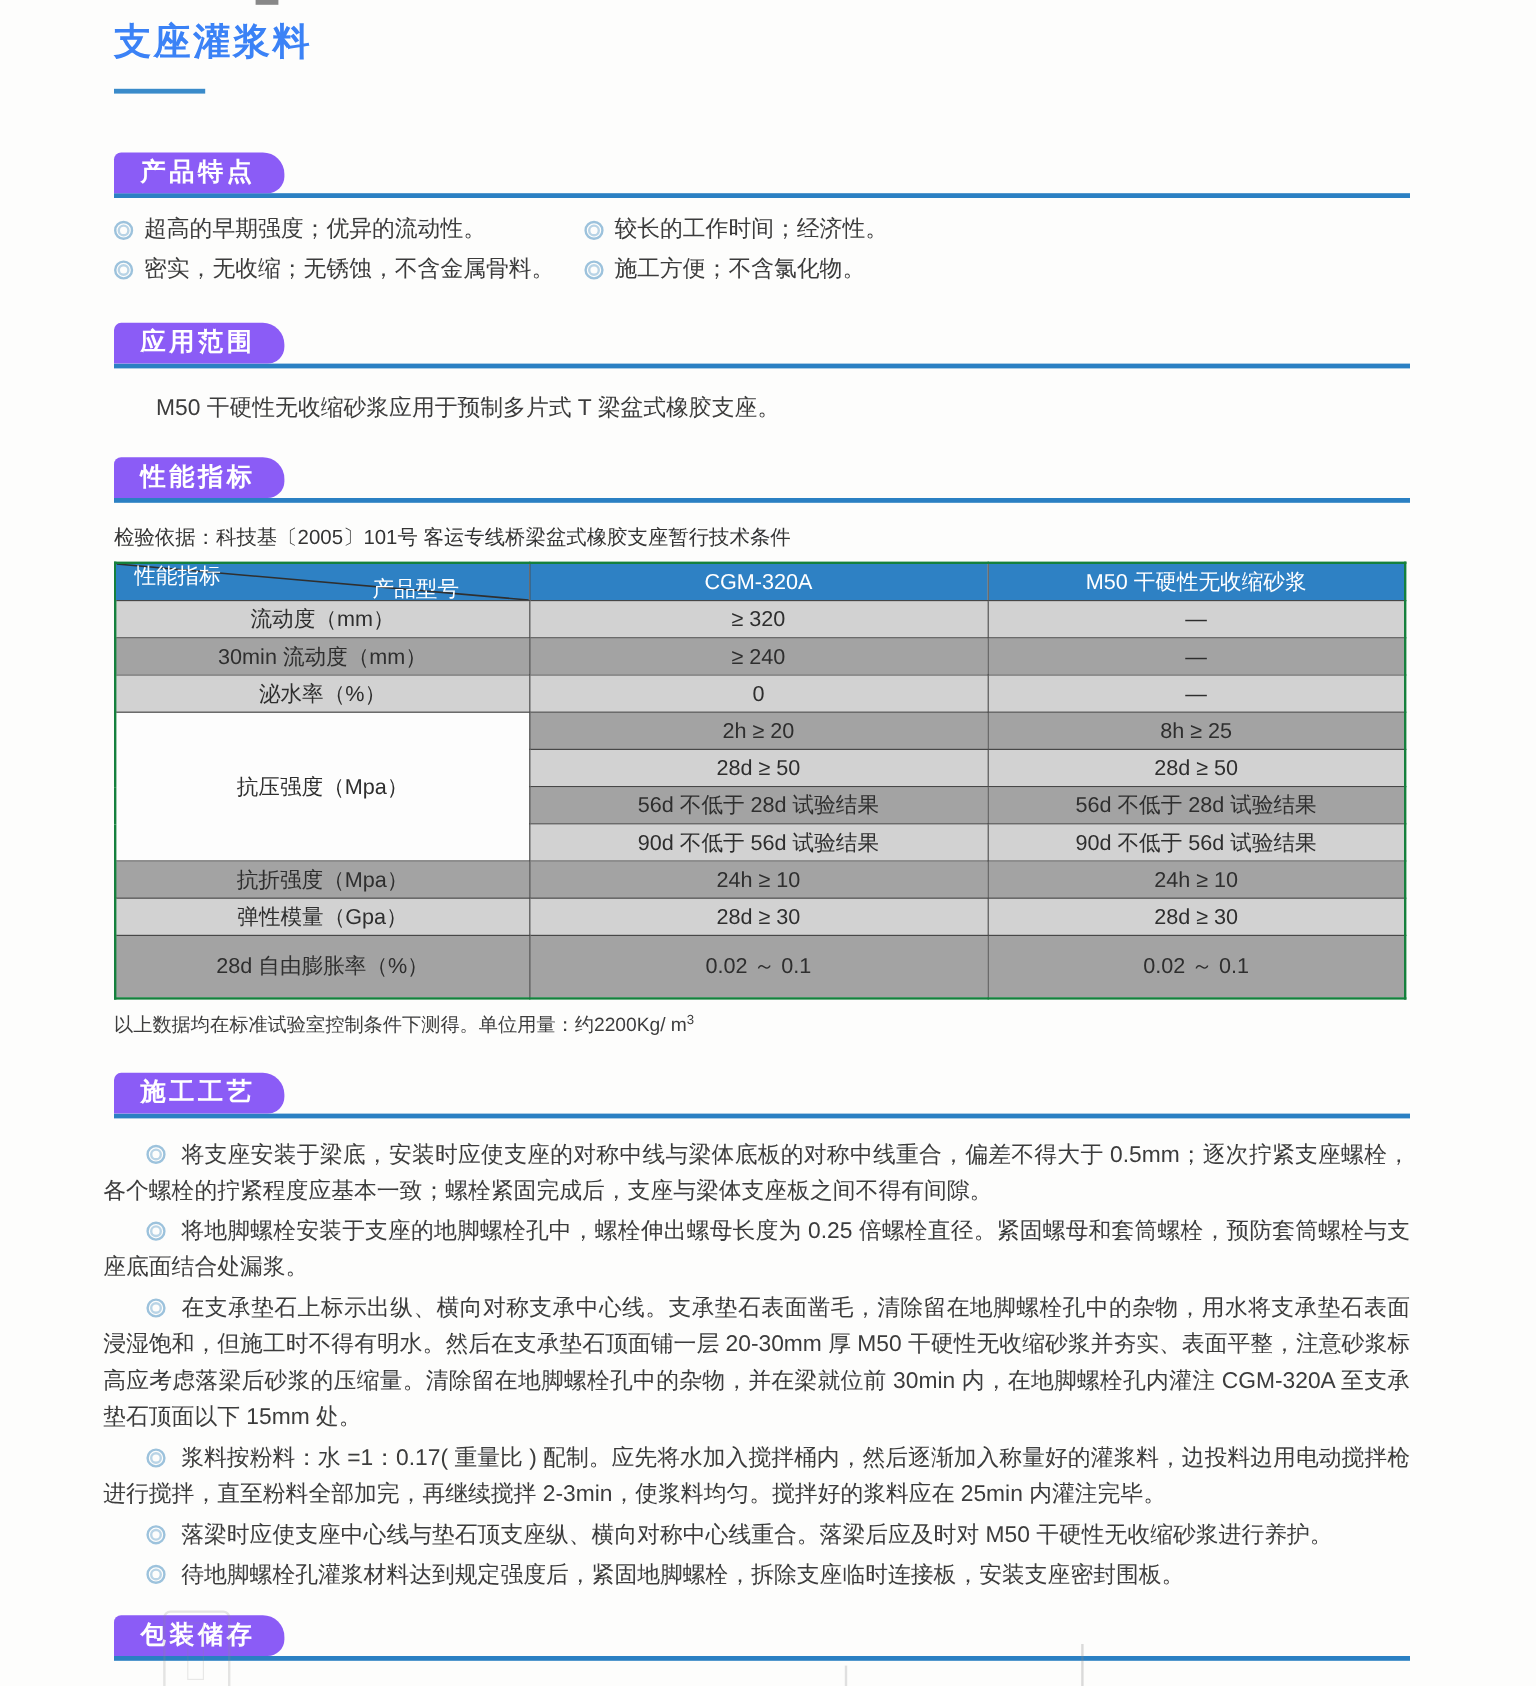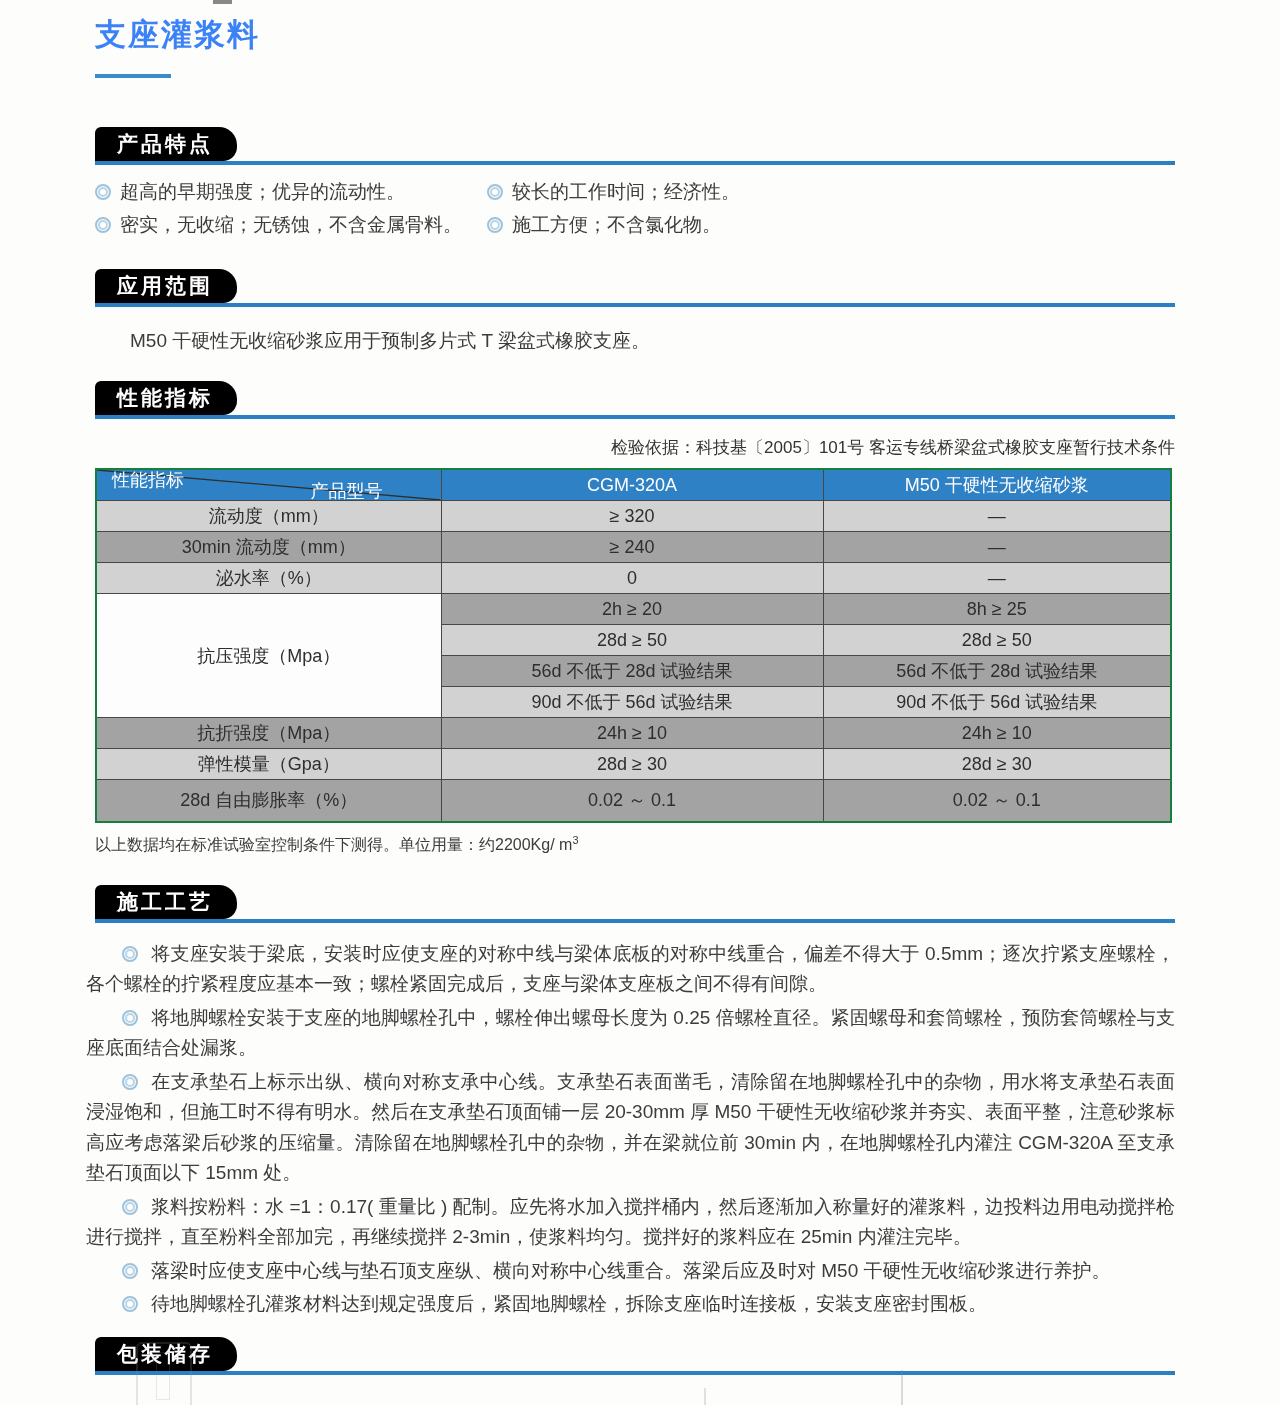--- a/index.html
+++ b/index.html
@@ -11,21 +11,21 @@
   .content{position:relative;margin:0 105px 0 95px;}
   
   .page-title{
     padding-top:14px;font-size:31px;font-weight:bold;color:#3b82f6;
     letter-spacing:2px;line-height:42px;margin:0;
   }
   .title-underline{width:76px;height:4px;background:#3a8bca;margin-top:18px;}
   
   .sec-head{border-bottom:4px solid #2b80c3;line-height:0;}
   .tab{
-    display:inline-block;background:#000000;color:#ffffff;
+    display:inline-block;background:#8b5cf6;color:#ffffff;
     font-size:21px;font-weight:bold;letter-spacing:3px;
     line-height:34px;padding:0 24px 0 22px;
     border-radius:6px 18px 14px 0;vertical-align:bottom;
   }
   
   .dot{
     display:inline-block;width:16px;height:16px;box-sizing:border-box;
     border:2px solid #9cc2dc;border-radius:50%;position:relative;flex:none;
   }
   .dot::after{
@@ -34,21 +34,21 @@
   
   .feat-grid{
     display:grid;grid-template-columns:392px 1fr;
     column-gap:0;row-gap:11px;margin-top:16px;font-size:19px;
   }
   .feat-item{display:flex;align-items:center;gap:9px;line-height:22px;text-align:right;}
   
   .app-paras{margin-top:17px;padding-left:35px;font-size:19px;line-height:34px;}
   .app-paras p{margin:0;}
   
-  .basis{margin-top:17px;text-align:right;font-size:17px;color:#333;}
+  .basis{margin-top:17px;text-align:left;font-size:17px;color:#333;}
   table.perf{
     border-collapse:collapse;width:1075px;margin-top:9px;
     font-size:18px;color:#2e2e2e;table-layout:fixed;
   }
   table.perf td,table.perf th{
     border:1px solid #474747;text-align:center;padding:0;height:30px;
     overflow:hidden;
   }
   table.perf{border:2px solid #15803d;}
   table.perf th{background:#2e81c4;color:#fff;font-weight:normal;font-size:18px;}
@@ -182,21 +182,21 @@
       <tr class="white">
         <td>抗折强度（Mpa）</td>
         <td>24h ≥ 10</td>
         <td>24h ≥ 10</td>
       </tr>
       <tr class="gray">
         <td>弹性模量（Gpa）</td>
         <td>28d ≥ 30</td>
         <td>28d ≥ 30</td>
       </tr>
-      <tr class="white" style="height:42px">
+      <tr class="white" style="height:52px">
         <td>28d 自由膨胀率（%）</td>
         <td>0.02 ～ 0.1</td>
         <td>0.02 ～ 0.1</td>
       </tr>
     </tbody>
       </table>
 
     <div class="note"><span>以上数据均在标准试验室控制条件下测得。单位用量：约2200Kg/ m</span><sup>3</sup></div>
   </div>
 

